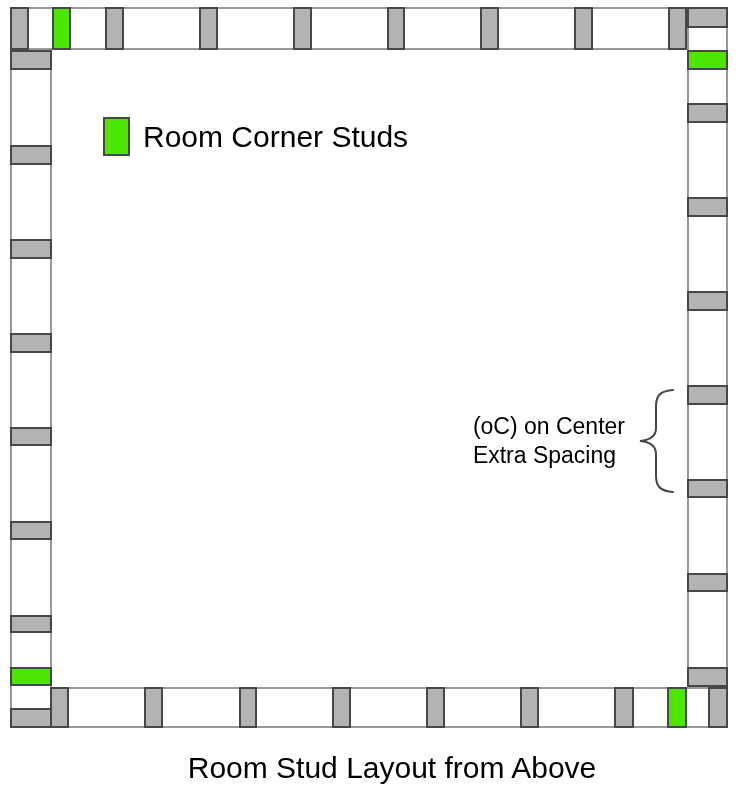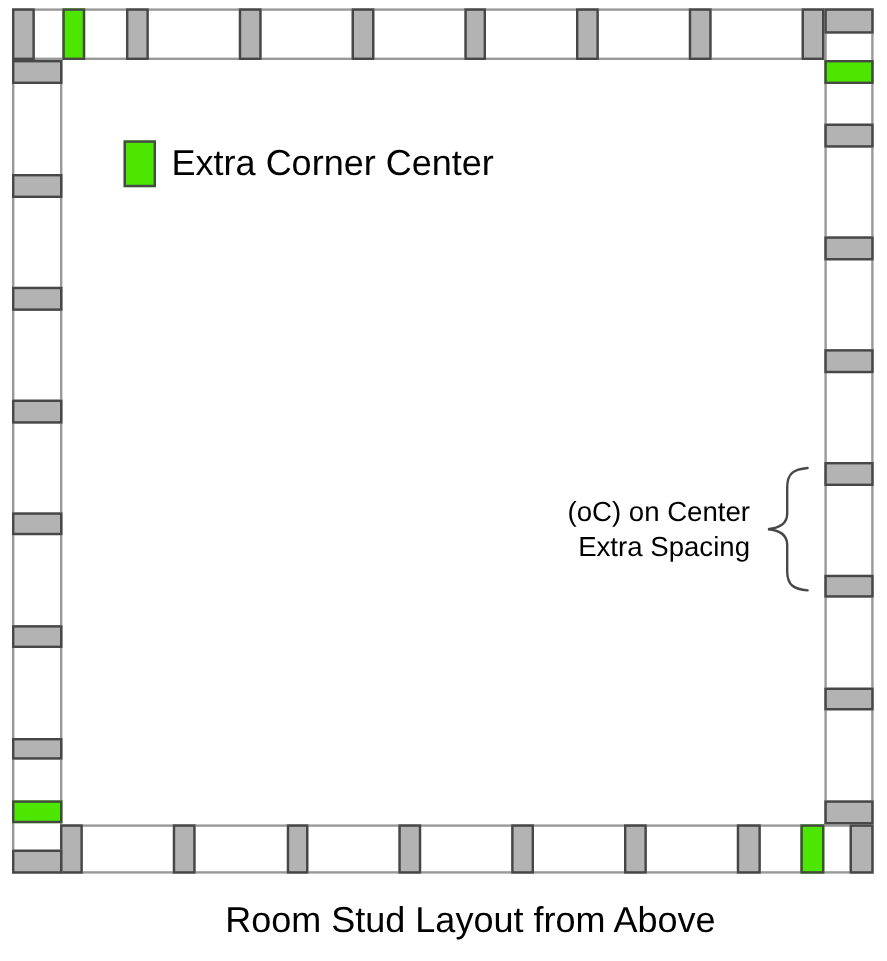--- a/index.html
+++ b/index.html
@@ -5,36 +5,36 @@
   html,body{margin:0;padding:0;background:#ffffff;}
   body{font-family:"Liberation Sans", sans-serif;color:var(--text, #000);}
   #stage{position:relative;width:739px;height:801px;background:#ffffff;overflow:hidden;}
   .wall{position:absolute;background:var(--wall-fill,#fff);border:2px solid var(--wall-border,#999);box-sizing:border-box;}
   .stud{position:absolute;border:2px solid var(--stud-border,#474747);box-sizing:border-box;}
   .stud.gray{background:var(--stud-fill,#b3b3b3);}
   .stud.green{background:var(--extra-stud-fill,#4de600);}
   .legend{position:absolute;left:103px;top:117px;display:flex;align-items:center;}
   .legend-swatch{width:27px;height:39px;background:var(--extra-stud-fill,#4de600);border:2px solid var(--stud-border,#474747);box-sizing:border-box;}
   .legend-label{margin-left:13px;font-size:30px;line-height:39px;white-space:nowrap;}
-  .annotation{position:absolute;right:114px;top:412px;text-align:right;font-size:23px;line-height:29px;white-space:nowrap;}
+  .annotation{position:absolute;right:114px;top:412px;text-align:left;font-size:23px;line-height:29px;white-space:nowrap;}
   .brace{position:absolute;left:632px;top:384px;width:46px;height:112px;}
   .caption{position:absolute;left:0;top:751px;width:784px;text-align:center;font-size:30px;white-space:nowrap;}
 </style>
 </head>
 <body>
 
 <div id="stage">
     <div class="wall" style="left: 10px; top: 50px; width: 42px; height: 678px;"></div>
     <div class="wall" style="left: 50px; top: 687px; width: 678px; height: 41px;"></div>
     <div class="wall" style="left: 687px; top: 7px; width: 41px; height: 680px;"></div>
     <div class="wall" style="left: 10px; top: 7px; width: 677px; height: 43px;"></div>
 
   <div class="legend">
     <div class="legend-swatch"></div>
-    <div class="legend-label">Extra Corner Center</div>
+    <div class="legend-label">Room Corner Studs</div>
   </div>
 
   <div class="annotation">
     <div>(oC) on Center</div>
     <div>Extra Spacing</div>
   </div>
 
   <svg class="brace" viewBox="0 0 46 112" xmlns="http://www.w3.org/2000/svg">
     <path d="M 41 6 C 30 7 24 10 24 22 L 24 44 C 24 52 19 56 8 57 C 19 58 24 62 24 70 L 24 92 C 24 104 30 107 41 108" fill="none" stroke="#474747" stroke-width="2" stroke-linecap="round"></path>
   </svg>

